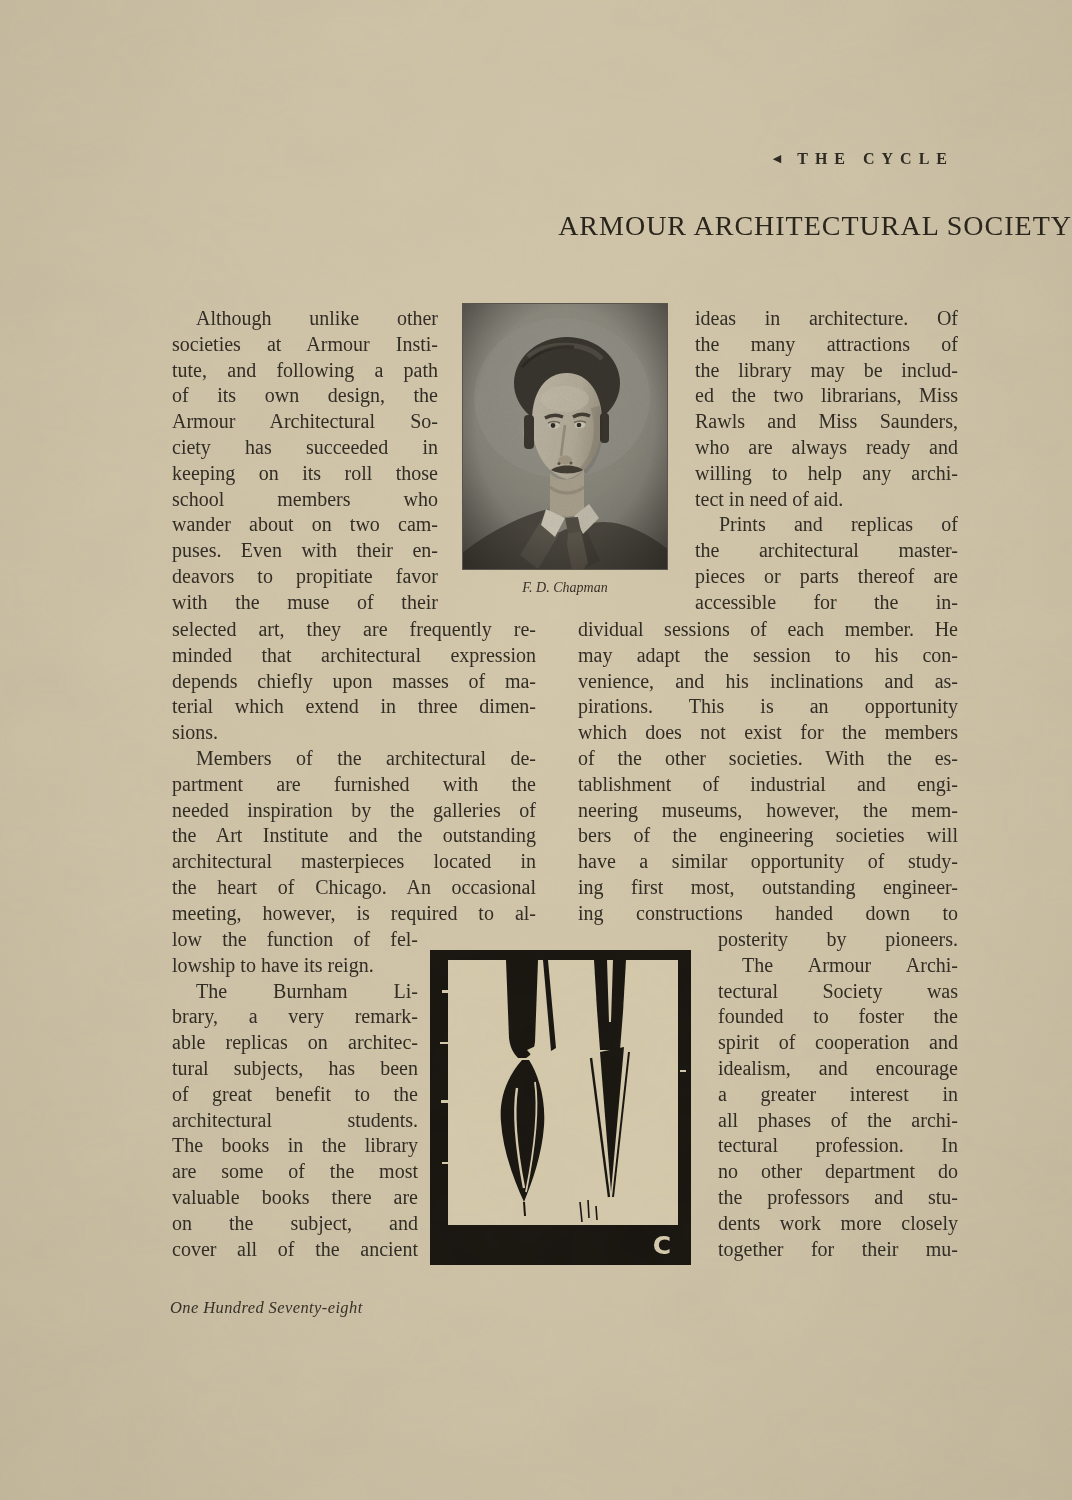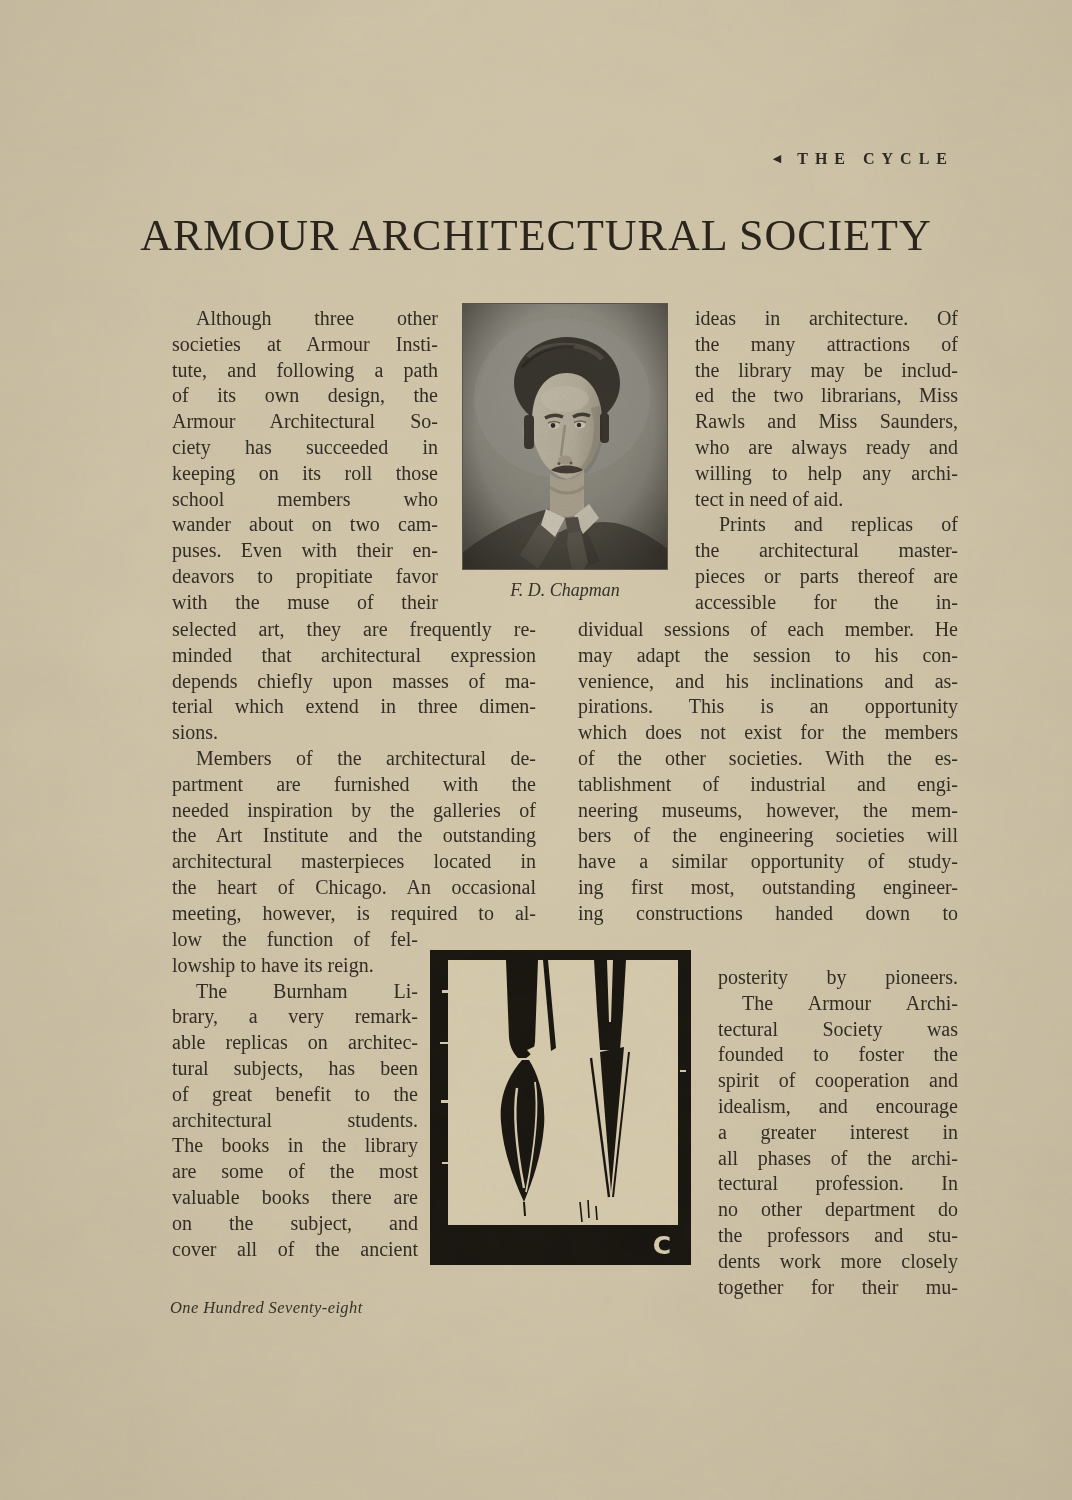--- a/index.html
+++ b/index.html
@@ -13,43 +13,43 @@
 
   .running-head {
     position:absolute; top:150px; right:118px;
     font-size:16px; font-weight:700; letter-spacing:7px; color:#2b261f;
     white-space:nowrap;
   }
   .running-head .marker { font-size:11px; letter-spacing:0; margin-right:16px; position:relative; top:-2px; }
 
   .page-title {
     position:absolute; top:210px; left:0; width:100%;
-    text-align:center; font-size:44px; letter-spacing:1px; color:#272219;
+    text-align:right; font-size:28px; letter-spacing:1px; color:#272219;
     white-space:nowrap;
   }
 
   .photo-wrap { position:absolute; left:462px; top:303px; width:206px; height:267px; }
   .photo-svg { display:block; width:100%; height:100%; }
 
   .photo-caption {
     position:absolute; left:450px; top:580px; width:230px;
-    text-align:center; font-style:italic; font-size:18px; color:#332e25;
+    text-align:center; font-style:italic; font-size:14px; color:#332e25;
   }
 
   .tblock { position:absolute; font-size:20px; line-height:25.8px; color:#2f2a22; }
   .tline { text-align:justify; text-align-last:justify; text-justify:inter-word; }
   .tline.endline { text-align-last:left; }
   .para.indent > .tline:first-child { text-indent:24px; }
 
   #block-left-top     { left:172px; top:306px; width:266px; }
   #block-right-top    { left:695px; top:306px; width:263px; }
   #block-left-mid     { left:172px; top:617px; width:364px; }
   #block-right-mid    { left:578px; top:617px; width:380px; }
   #block-left-bottom  { left:172px; top:927px; width:246px; }
-  #block-right-bottom { left:718px; top:927px; width:240px;margin-top:38px; }
+  #block-right-bottom { left:718px; top:927px; width:240px; }
 
   .cut-wrap { position:absolute; left:430px; top:950px; width:261px; height:315px; }
   .cut-svg { display:block; width:100%; height:100%; }
 
   .page-footer {
     position:absolute; left:170px; top:1298px;
     font-style:italic; font-size:16.5px; letter-spacing:0.4px; color:#332e25;text-align:right;
   }
 </style>
 </head>
@@ -124,21 +124,21 @@
       <rect width="206" height="267" filter="url(#pgrain)" opacity="0.16"></rect>
       <rect width="206" height="267" fill="url(#pvig)"></rect>
       <rect x="0.5" y="0.5" width="205" height="266" fill="none" stroke="#57534a" stroke-width="1"></rect>
     </svg>
   </div>
 
   <div class="photo-caption">F. D. Chapman</div>
 
   <div id="block-left-top" class="tblock">
       <div class="para indent">
-        <div class="tline">Although three other</div>
+        <div class="tline">Although unlike other</div>
         <div class="tline">societies at Armour Insti-</div>
         <div class="tline">tute, and following a path</div>
         <div class="tline">of its own design, the</div>
         <div class="tline">Armour Architectural So-</div>
         <div class="tline">ciety has succeeded in</div>
         <div class="tline">keeping on its roll those</div>
         <div class="tline">school members who</div>
         <div class="tline">wander about on two cam-</div>
         <div class="tline">puses. Even with their en-</div>
         <div class="tline">deavors to propitiate favor</div>

